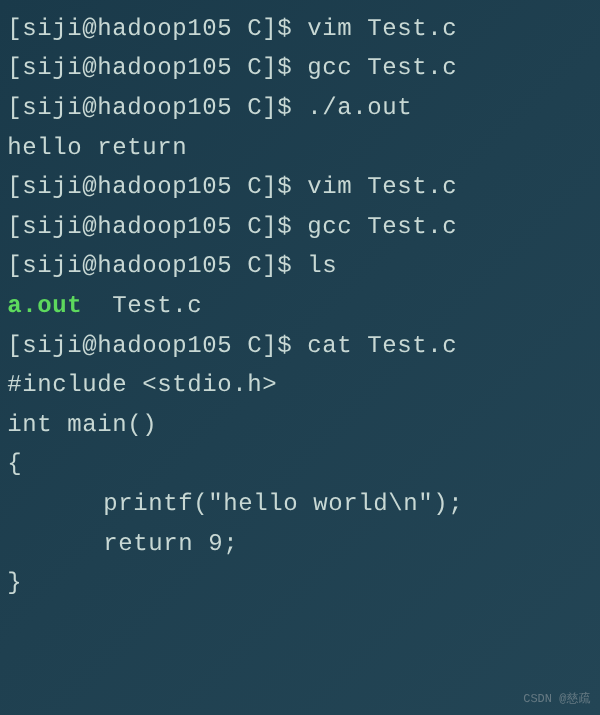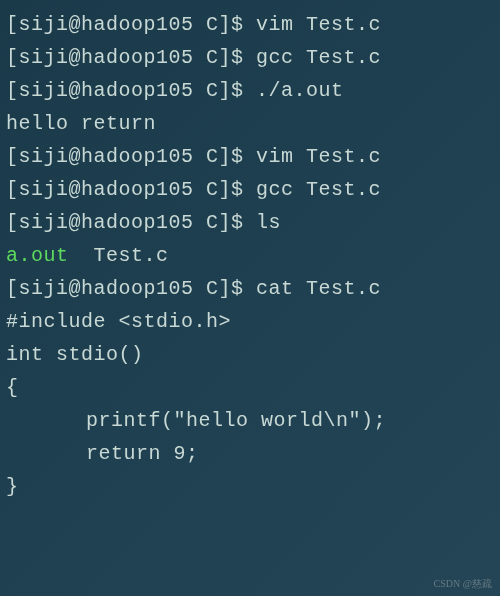--- a/index.html
+++ b/index.html
@@ -21,46 +21,46 @@
     }
     .line {
       white-space: pre;
       letter-spacing: 0.5px;
     }
     .prompt {
       color: #c8d8d4;
     }
     .executable {
       color: #5dd95d;
-      font-weight: normal;
+      font-weight: bold;
     }
     .indent {
       padding-left: 80px;
     }
     .watermark {
       position: absolute;
       bottom: 4px;
       right: 8px;
       font-size: 10px;
       color: rgba(200, 200, 200, 0.4);
-      font-family: Liberation Serif, serif;
+      font-family: Liberation Mono, monospace;
     }
   </style>
 </head>
 <body>
 
 <div class="line"><span class="prompt">[siji@hadoop105 C]$ </span><span>vim Test.c</span></div>
 <div class="line"><span class="prompt">[siji@hadoop105 C]$ </span><span>gcc Test.c</span></div>
 <div class="line"><span class="prompt">[siji@hadoop105 C]$ </span><span>./a.out</span></div>
 <div class="line"><span>hello return</span></div>
 <div class="line"><span class="prompt">[siji@hadoop105 C]$ </span><span>vim Test.c</span></div>
 <div class="line"><span class="prompt">[siji@hadoop105 C]$ </span><span>gcc Test.c</span></div>
 <div class="line"><span class="prompt">[siji@hadoop105 C]$ </span><span>ls</span></div>
 <div class="line"><span class="executable">a.out</span><span>  Test.c</span></div>
 <div class="line"><span class="prompt">[siji@hadoop105 C]$ </span><span>cat Test.c</span></div>
 <div class="line"><span>#include &lt;stdio.h&gt;</span></div>
-<div class="line"><span>int stdio()</span></div>
+<div class="line"><span>int main()</span></div>
 <div class="line"><span>{</span></div>
 <div class="line indent"><span>printf("hello world\n");</span></div>
 <div class="line indent"><span>return 9;</span></div>
 <div class="line"><span>}</span></div>
 
 <div class="watermark">CSDN @慈疏</div>
 
 </body></html>

